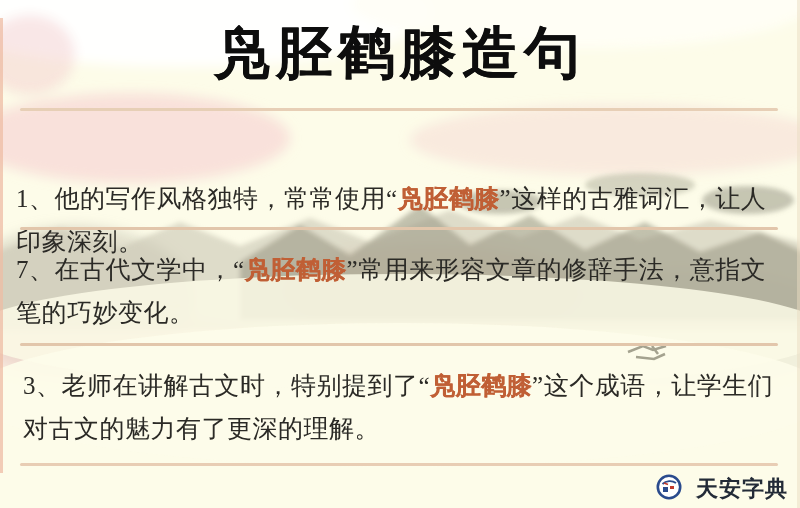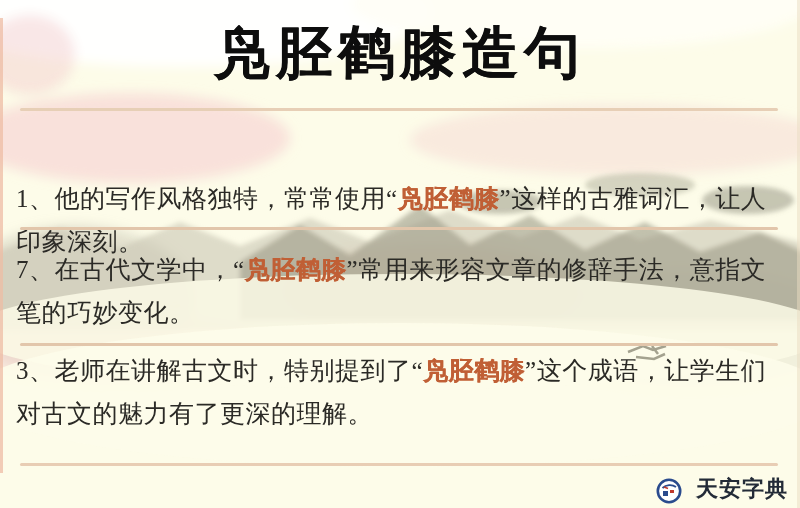--- a/index.html
+++ b/index.html
@@ -58,34 +58,34 @@
     left: 16px;
     width: 772px;
     font-size: 25px;
     line-height: 43px;
     color: #2b2a26;
     letter-spacing: 0.5px;
     text-align: left;
   }
   .sentence-1 { top: 132px; margin-top: 45px; }
   .sentence-2 { top: 248px; }
-  .sentence-3 { top: 349px; }
+  .sentence-3 { top: 364px; margin-left: 7px; }
 
   .idiom {
     color: #c05f35;
     font-weight: 700;
     text-shadow: 0.4px 0 #c05f35;
   }
 
   .footer {
     position: absolute;
     top: 474px;
     right: 12px;
     display: flex;
-    align-items: flex-end;
+    align-items: flex-start;
     gap: 14px;
   }
   .brand-logo { width: 26px; height: 26px; display: block; }
   .brand-name {
     font-size: 22px;
     font-weight: 700;
     color: #232b37;
     letter-spacing: 1px;
   }
 </style>

